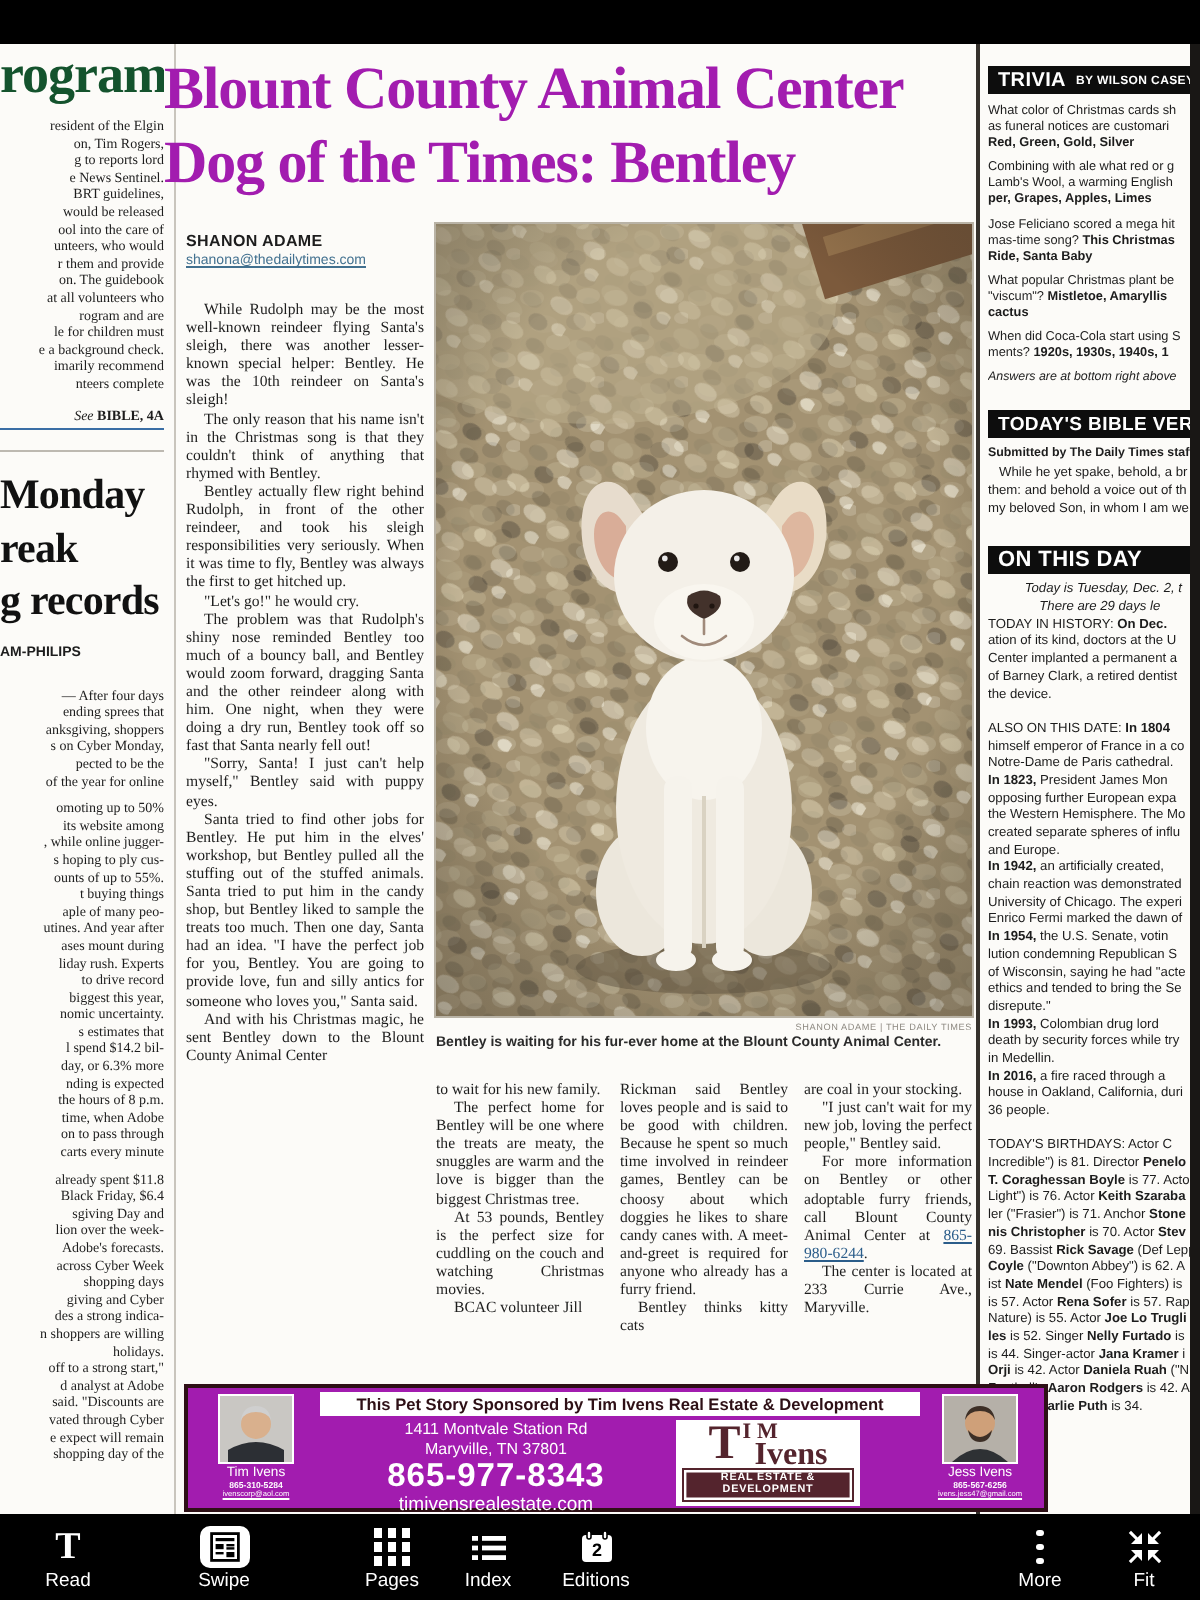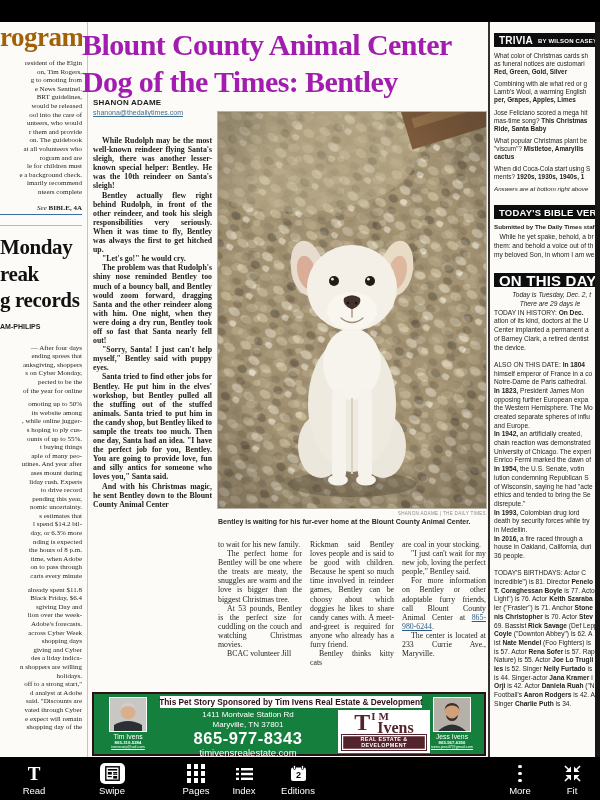--- a/index.html
+++ b/index.html
@@ -18,56 +18,56 @@
   .vrule1{position:absolute;left:87px;top:0;bottom:0;width:1px;background:#c9c5bd;}
   .vrule2{position:absolute;left:488px;top:0;bottom:0;width:2px;background:#35312c;}
   .vrule3{position:absolute;left:595px;top:0;bottom:0;width:5px;background:#191715;}
   .ln{display:flex;white-space:pre;overflow:hidden;}
   .ln.gap{height:4px;}
   .b{font-weight:bold;} .i{font-style:italic;}
   
   .lrail{position:absolute;left:0;top:0;width:82px;height:735px;overflow:hidden;}
   .lrail .ln{justify-content:flex-end;font-family:"Liberation Serif",serif;font-size:7px;line-height:8.6px;height:8.6px;}
   .lrail .ln.gap{height:5px;}
-  .hl1{font-family:"Liberation Serif",serif;font-weight:bold;font-size:27px;line-height:30px;letter-spacing:-.5px;color:#a16207;}
+  .hl1{font-family:"Liberation Serif",serif;font-weight:bold;font-size:27px;line-height:30px;letter-spacing:-.5px;color:#14532d;}
   .hl2line{font-family:"Liberation Serif",serif;font-weight:bold;font-size:21px;line-height:26.5px;letter-spacing:-.4px;color:#111;white-space:pre;}
   .seeref{display:flex;justify-content:flex-end;font-size:7.3px;margin-top:7px;padding-bottom:2px;
           border-bottom:1.5px solid #3a6ea5;font-family:"Liberation Sans",sans-serif;}
   .lrail-div{height:1px;background:#bdb9b1;margin:10px 0 8px 0;}
   .byline2{font-size:7px;font-weight:bold;margin:9px 0 14px 0;white-space:pre;}
   
   .headline{position:absolute;left:82px;top:5px;width:396px;font-family:"Liberation Serif",serif;
             font-weight:bold;font-size:30px;line-height:36.5px;letter-spacing:-.6px;color:#a21caf;}
-  .byline{position:absolute;left:93px;top:76px;}
+  .byline{position:absolute;left:93px;top:94px;}
   .byline .nm{font-size:8px;font-weight:bold;letter-spacing:.2px;}
   .byline .em{font-size:7px;color:#41708f;text-decoration:underline;margin-top:2px;}
   .colbase p.para{margin:0;text-indent:9px;font-family:"Liberation Serif",serif;font-size:7.8px;
                   line-height:9.1px;text-align:justify;}
   .nofirst p.para:first-child{text-indent:0;}
-  .col1{position:absolute;left:93px;top:114px;width:119px;height:552px;overflow:hidden;font-weight:bold;}
+  .col1{position:absolute;left:93px;top:128px;width:119px;height:552px;overflow:hidden;}
   .colsm{position:absolute;top:518px;width:84px;height:150px;overflow:hidden;}
   .c2{left:218px;} .c3{left:310px;} .c4{left:402px;}
   .plink{color:#2b5d8a;text-decoration:underline;}
   
   .photo{position:absolute;left:218px;top:90px;width:268px;height:396px;outline:1px solid #b9b3a6;}
   .credit{position:absolute;left:218px;top:489px;width:268px;text-align:right;font-size:4.6px;
           color:#8e8a82;letter-spacing:.3px;}
   .caption{position:absolute;left:218px;top:496px;width:268px;font-size:7px;font-weight:600;color:#2b2b2b;}
   
   .rrail{position:absolute;left:494px;top:0;width:101px;height:735px;overflow:hidden;}
   .rrail .ln{font-size:6.6px;line-height:8.7px;height:8.7px;color:#1c1c1c;}
   .secbar{background:#0d0d0d;color:#fff;height:14px;display:flex;align-items:center;padding-left:5px;
           width:200px;font-weight:bold;}
   .secbar .t1{font-size:10px;letter-spacing:.2px;} .secbar .t2{font-size:6px;margin-left:5px;margin-top:2px;letter-spacing:.2px;}
   .tri-item{margin-bottom:4px;}
   .tri-item .ln{font-size:6.4px;line-height:8.1px;height:8.1px;}
   .tri-foot{font-size:6.2px;font-style:italic;margin-top:2px;white-space:pre;overflow:hidden;}
   .submitted{font-size:6.2px;font-weight:bold;margin:4px 0 3px 0;white-space:pre;}
   
-  .ad{position:absolute;left:92px;top:670px;width:394px;height:64px;background:#15803d;
+  .ad{position:absolute;left:92px;top:670px;width:432px;height:64px;background:#a21caf;
       border:2px solid #2e1016;box-sizing:border-box;}
   .ad-head{position:absolute;left:66px;right:62px;top:2px;height:12px;background:#fff;
            display:flex;align-items:center;justify-content:center;}
   .ad-head span{font-size:8.3px;font-weight:bold;color:#2e1016;white-space:nowrap;}
   .ad-card{position:absolute;top:3px;width:58px;text-align:center;color:#fff;}
   .ad-card.l{left:5px;} .ad-card.r{right:3px;}
   .ad-card .ph{width:36px;height:33px;margin:0 auto;border:1.5px solid #fff;background:#c6c4c0;}
   .ad-card .nm{font-size:6.8px;margin-top:1px;}
   .ad-card .tel{font-size:4.3px;font-weight:bold;}
   .ad-card .em{font-size:3.8px;text-decoration:underline;}
@@ -105,21 +105,21 @@
     <div class="vrule1"></div>
     <div class="vrule2"></div>
     <div class="vrule3"></div>
 
     <div class="lrail">
       <div class="hl1">rogram</div>
       <div style="height:7px"></div>
       <div>
           <div class="ln">resident of the Elgin</div>
           <div class="ln">on, Tim Rogers,</div>
-          <div class="ln">g to omoting from</div>
+          <div class="ln">g to reports lord</div>
           <div class="ln">e News Sentinel.</div>
           <div class="ln">BRT guidelines,</div>
           <div class="ln">would be released</div>
           <div class="ln">ool into the care of</div>
           <div class="ln">unteers, who would</div>
           <div class="ln">r them and provide</div>
           <div class="ln">on. The guidebook</div>
           <div class="ln">at all volunteers who</div>
           <div class="ln">rogram and are</div>
           <div class="ln">le for children must</div>
@@ -147,40 +147,40 @@
           <div class="ln">its website among</div>
           <div class="ln">, while online jugger-</div>
           <div class="ln">s hoping to ply cus-</div>
           <div class="ln">ounts of up to 55%.</div>
           <div class="ln">t buying things</div>
           <div class="ln">aple of many peo-</div>
           <div class="ln">utines. And year after</div>
           <div class="ln">ases mount during</div>
           <div class="ln">liday rush. Experts</div>
           <div class="ln">to drive record</div>
-          <div class="ln">pending this year,</div>
+          <div class="ln">biggest this year,</div>
           <div class="ln">nomic uncertainty.</div>
           <div class="ln">s estimates that</div>
           <div class="ln">l spend $14.2 bil-</div>
           <div class="ln">day, or 6.3% more</div>
           <div class="ln">nding is expected</div>
           <div class="ln">the hours of 8 p.m.</div>
           <div class="ln">time, when Adobe</div>
           <div class="ln">on to pass through</div>
           <div class="ln">carts every minute</div>
           <div class="ln gap"></div>
           <div class="ln">already spent $11.8</div>
           <div class="ln">Black Friday, $6.4</div>
           <div class="ln">sgiving Day and</div>
           <div class="ln">lion over the week-</div>
           <div class="ln">Adobe's forecasts.</div>
           <div class="ln">across Cyber Week</div>
           <div class="ln">shopping days</div>
           <div class="ln">giving and Cyber</div>
-          <div class="ln">des a liday indica-</div>
+          <div class="ln">des a strong indica-</div>
           <div class="ln">n shoppers are willing</div>
           <div class="ln">holidays.</div>
           <div class="ln">off to a strong start,"</div>
           <div class="ln">d analyst at Adobe</div>
           <div class="ln">said. "Discounts are</div>
           <div class="ln">vated through Cyber</div>
           <div class="ln">e expect will remain</div>
           <div class="ln">shopping day of the</div>
         </div>
     </div>
@@ -189,20 +189,21 @@
       <div>Blount County Animal Center</div>
       <div>Dog of the Times: Bentley</div>
     </div>
     <div class="byline">
       <div class="nm">SHANON ADAME</div>
       <div class="em">shanona@thedailytimes.com</div>
     </div>
 
     <div class="col1 colbase">
         <p class="para">While Rudolph may be the most well-known reindeer flying Santa's sleigh, there was another lesser-known special helper: Bentley. He was the 10th reindeer on Santa's sleigh!</p>
+        <p class="para">The only reason that his name isn't in the Christmas song is that they couldn't think of anything that rhymed with Bentley.</p>
         <p class="para">Bentley actually flew right behind Rudolph, in front of the other reindeer, and took his sleigh responsibilities very seriously. When it was time to fly, Bentley was always the first to get hitched up.</p>
         <p class="para">"Let's go!" he would cry.</p>
         <p class="para">The problem was that Rudolph's shiny nose reminded Bentley too much of a bouncy ball, and Bentley would zoom forward, dragging Santa and the other reindeer along with him. One night, when they were doing a dry run, Bentley took off so fast that Santa nearly fell out!</p>
         <p class="para">"Sorry, Santa! I just can't help myself," Bentley said with puppy eyes.</p>
         <p class="para">Santa tried to find other jobs for Bentley. He put him in the elves' workshop, but Bentley pulled all the stuffing out of the stuffed animals. Santa tried to put him in the candy shop, but Bentley liked to sample the treats too much. Then one day, Santa had an idea. "I have the perfect job for you, Bentley. You are going to provide love, fun and silly antics for someone who loves you," Santa said.</p>
         <p class="para">And with his Christmas magic, he sent Bentley down to the Blount County Animal Center</p>
       </div>
 
     <div class="photo">
       <svg width="268" height="396" viewBox="0 0 268 396">
@@ -316,21 +317,21 @@
         <span class="t1" style="font-size:9.5px">TODAY'S BIBLE VERSE</span>
       </div>
       <div class="submitted">Submitted by The Daily Times staff</div>
       <div>
           <div class="ln"><span>   While he yet spake, behold, a br</span></div>
           <div class="ln"><span>them: and behold a voice out of th</span></div>
           <div class="ln"><span>my beloved Son, in whom I am we</span></div>
         </div>
       <div style="height:14px"></div>
       <div class="secbar">
-        <span class="t1" style="font-size:15px">ON THIS DAY</span>
+        <span class="t1" style="font-size:11px">ON THIS DAY</span>
       </div>
       <div style="height:4px"></div>
       <div>
           <div class="ln"><span class="i">          Today is Tuesday, Dec. 2, t</span></div>
           <div class="ln"><span class="i">              There are 29 days le</span></div>
           <div class="ln"><span>TODAY IN HISTORY: </span><span class="b">On Dec.</span></div>
           <div class="ln"><span>ation of its kind, doctors at the U</span></div>
           <div class="ln"><span>Center implanted a permanent a</span></div>
           <div class="ln"><span>of Barney Clark, a retired dentist</span></div>
           <div class="ln"><span>the device.</span></div>

